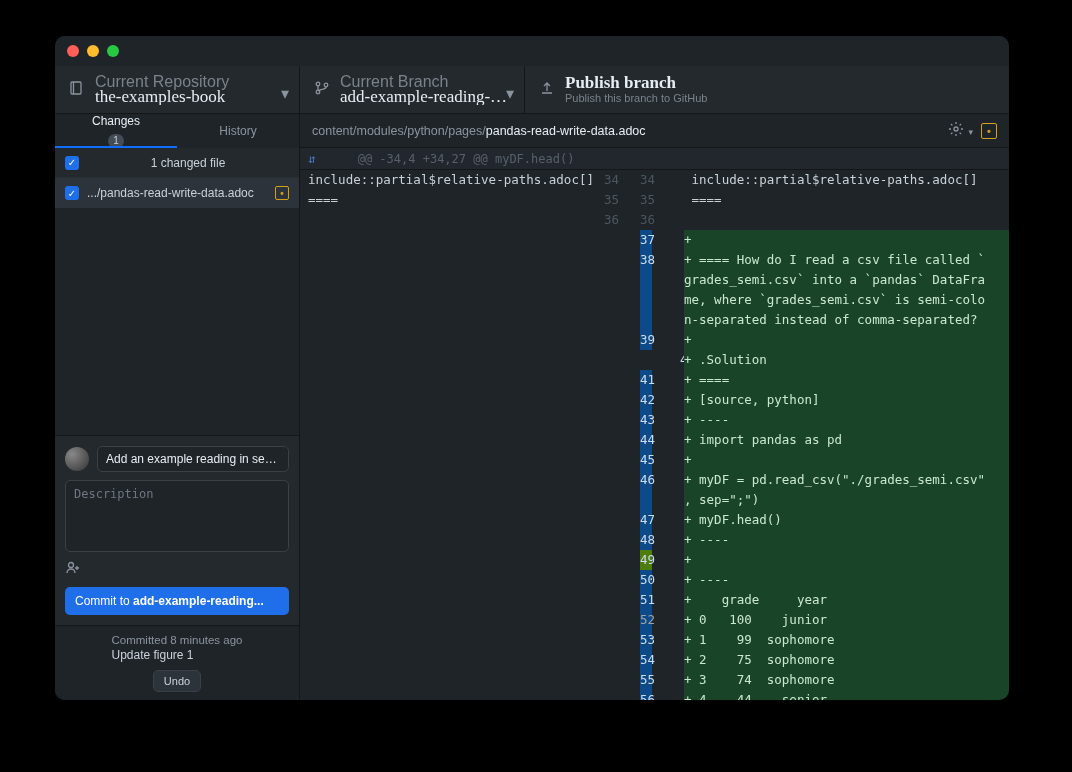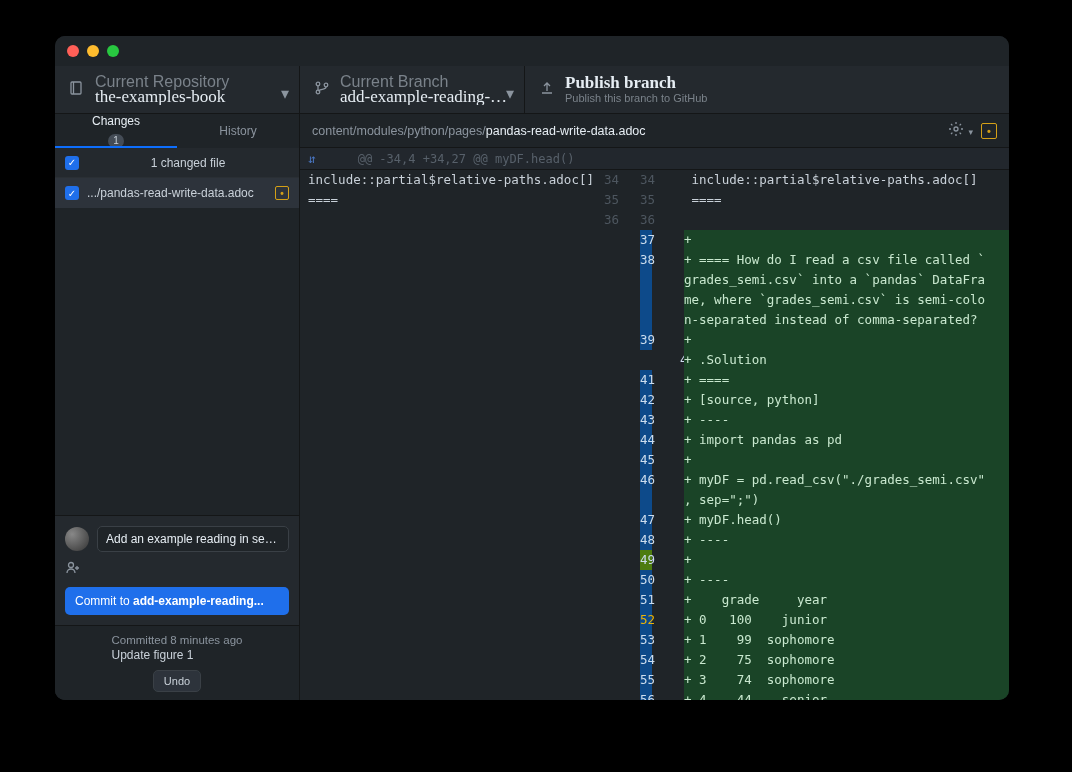--- a/index.html
+++ b/index.html
@@ -260,20 +260,21 @@
           <span class="mod-icon">•</span>
         </div>
       </div>
       <div class="left-spacer"></div>
 
       <div class="commit">
         <div class="commit-summary-row">
           <div class="avatar"></div>
           <input class="summary-input" value="Add an example reading in semi-c" style="">
         </div>
+        <textarea class="desc-input" placeholder="Description" style=""></textarea>
         <div class="coauthor">
           <svg width="16" height="16" viewBox="0 0 16 16" fill="none" stroke="currentColor" stroke-width="1.3">
               <circle cx="6" cy="5" r="2.5"></circle>
               <path d="M2 13c0-2.5 2-4 4-4s4 1.5 4 4M12 6v4M10 8h4"></path>
             </svg>
         </div>
         <button class="commit-btn">
           <span>Commit to </span><b>add-example-reading...</b>
         </button>
       </div>
@@ -336,21 +337,21 @@
                 <div style="height: 20px; background: rgb(13, 74, 138); color: rgb(204, 221, 238);">43</div>
                 <div style="height: 20px; background: rgb(13, 74, 138); color: rgb(204, 221, 238);">44</div>
                 <div style="height: 20px; background: rgb(13, 74, 138); color: rgb(204, 221, 238);">45</div>
                 <div style="height: 20px; background: rgb(13, 74, 138); color: rgb(204, 221, 238);">46</div>
                 <div style="height: 20px; background: rgb(13, 74, 138); color: rgb(204, 221, 238);"></div>
                 <div style="height: 20px; background: rgb(13, 74, 138); color: rgb(204, 221, 238);">47</div>
                 <div style="height: 20px; background: rgb(13, 74, 138); color: rgb(204, 221, 238);">48</div>
                 <div style="height: 20px; background: #4d7c0f; color: rgb(204, 221, 238);">49</div>
                 <div style="height: 20px; background: rgb(13, 74, 138); color: rgb(204, 221, 238);">50</div>
                 <div style="height: 20px; background: rgb(13, 74, 138); color: rgb(204, 221, 238);">51</div>
-                <div style="height: 20px; background: rgb(13, 74, 138); color: #eab308;">52</div>
+                <div style="height: 20px; background: rgb(13, 74, 138); color: #a3a3a3;">52</div>
                 <div style="height: 20px; background: rgb(13, 74, 138); color: rgb(204, 221, 238);">53</div>
                 <div style="height: 20px; background: rgb(13, 74, 138); color: rgb(204, 221, 238);">54</div>
                 <div style="height: 20px; background: rgb(13, 74, 138); color: rgb(204, 221, 238);">55</div>
                 <div style="height: 20px; background: rgb(13, 74, 138); color: rgb(204, 221, 238);">56</div>
               </div>
               <div class="code" style="flex: 1 1 0%; overflow: hidden;"><div style="height: 20px;"> include::partial$relative-paths.adoc[]</div><div style="height: 20px;"> ====</div><div style="height: 20px;"> </div><div style="height: 20px; background: rgb(26, 68, 39); color: rgb(201, 232, 207);">+</div><div style="height: 20px; background: rgb(26, 68, 39); color: rgb(201, 232, 207);">+ ==== How do I read a csv file called `</div><div style="height: 20px; background: rgb(26, 68, 39); color: rgb(201, 232, 207);">grades_semi.csv` into a `pandas` DataFra</div><div style="height: 20px; background: rgb(26, 68, 39); color: rgb(201, 232, 207);">me, where `grades_semi.csv` is semi-colo</div><div style="height: 20px; background: rgb(26, 68, 39); color: rgb(201, 232, 207);">n-separated instead of comma-separated?</div><div style="height: 20px; background: rgb(26, 68, 39); color: rgb(201, 232, 207);">+</div><div style="height: 20px; background: rgb(26, 68, 39); color: rgb(201, 232, 207);">+ .Solution</div><div style="height: 20px; background: rgb(26, 68, 39); color: rgb(201, 232, 207);">+ ====</div><div style="height: 20px; background: rgb(26, 68, 39); color: rgb(201, 232, 207);">+ [source, python]</div><div style="height: 20px; background: rgb(26, 68, 39); color: rgb(201, 232, 207);">+ ----</div><div style="height: 20px; background: rgb(26, 68, 39); color: rgb(201, 232, 207);">+ import pandas as pd</div><div style="height: 20px; background: rgb(26, 68, 39); color: rgb(201, 232, 207);">+</div><div style="height: 20px; background: rgb(26, 68, 39); color: rgb(201, 232, 207);">+ myDF = pd.read_csv("./grades_semi.csv"</div><div style="height: 20px; background: rgb(26, 68, 39); color: rgb(201, 232, 207);">, sep=";")</div><div style="height: 20px; background: rgb(26, 68, 39); color: rgb(201, 232, 207);">+ myDF.head()</div><div style="height: 20px; background: rgb(26, 68, 39); color: rgb(201, 232, 207);">+ ----</div><div style="height: 20px; background: rgb(26, 68, 39); color: rgb(201, 232, 207);">+</div><div style="height: 20px; background: rgb(26, 68, 39); color: rgb(201, 232, 207);">+ ----</div><div style="height: 20px; background: rgb(26, 68, 39); color: rgb(201, 232, 207);">+    grade     year</div><div style="height: 20px; background: rgb(26, 68, 39); color: rgb(201, 232, 207);">+ 0   100    junior</div><div style="height: 20px; background: rgb(26, 68, 39); color: rgb(201, 232, 207);">+ 1    99  sophomore</div><div style="height: 20px; background: rgb(26, 68, 39); color: rgb(201, 232, 207);">+ 2    75  sophomore</div><div style="height: 20px; background: rgb(26, 68, 39); color: rgb(201, 232, 207);">+ 3    74  sophomore</div><div style="height: 20px; background: rgb(26, 68, 39); color: rgb(201, 232, 207);">+ 4    44    senior</div></div>
             </div>
         </div>
       </div>
     </div>

